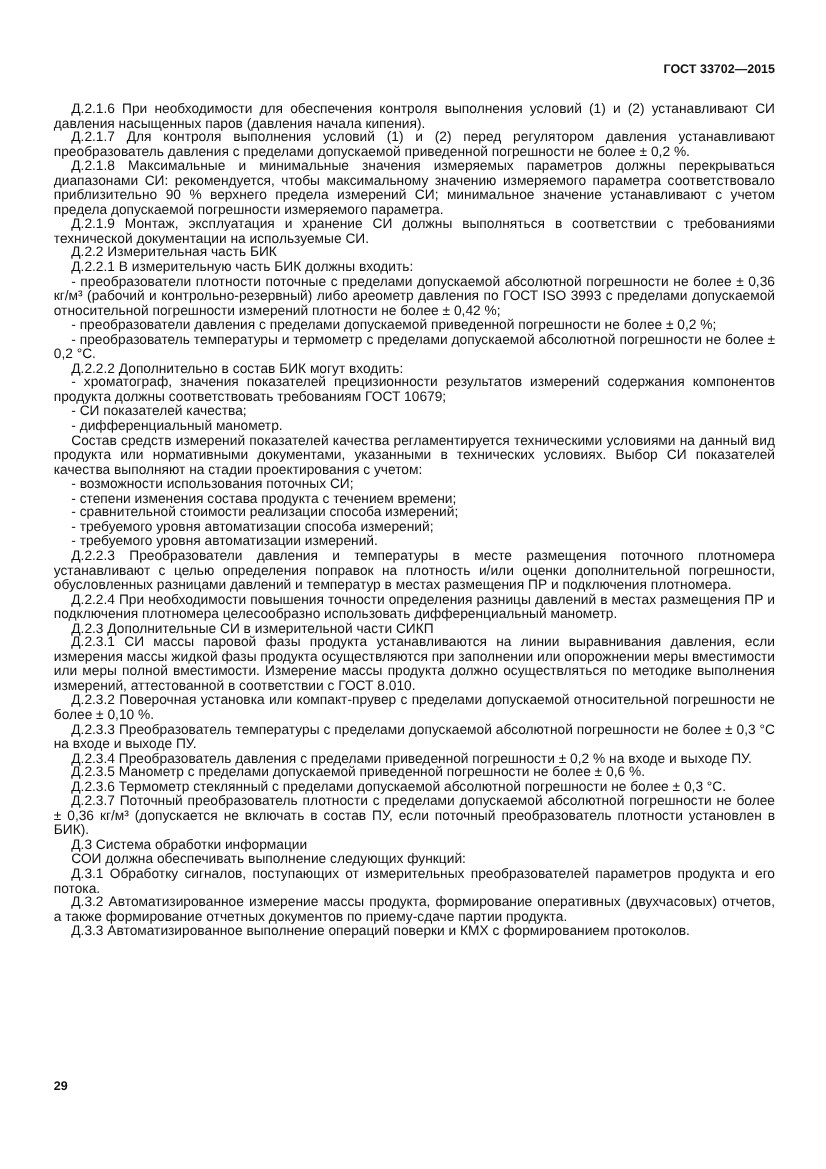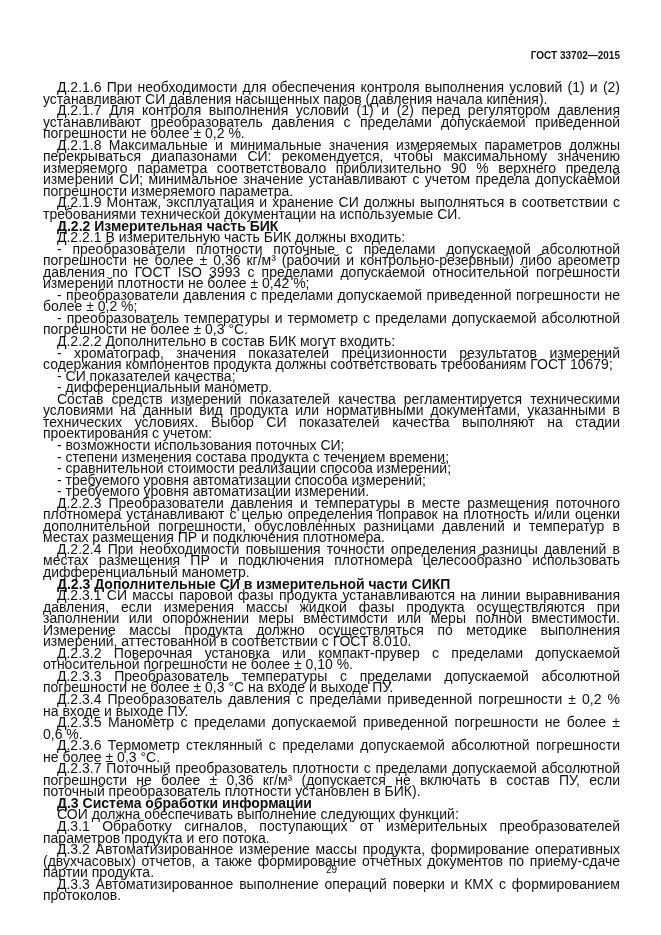--- a/index.html
+++ b/index.html
@@ -24,57 +24,58 @@
     text-align: right;
     font-size: 10px;
     font-weight: bold;
     color: #111111;
   }
   .doc-content {
     position: absolute;
     top: 82px;
     left: 43px;
     right: 41px;
-    font-size: 14px;
+    font-size: 11px;
     line-height: 11.55px;
     text-align: justify;
   }
   .doc-content p.para {
     margin: 0;
     text-indent: 14px;
   }
   .doc-content p.para.bold {
-    font-weight: bold;
+    font-weight: normal;
   }
   .doc-footer {
     position: absolute;
     top: 864px;
     left: 43px;
     right: 41px;
-    text-align: center;
+    text-align: left;
     font-size: 10px;
     color: #111111;
+    font-weight: bold;
   }
 </style>
 </head>
 <body>
 
 <div class="page">
   <div class="doc-header">ГОСТ 33702—2015</div>
 
   <div class="doc-content">
       <p class="para">Д.2.1.6 При необходимости для обеспечения контроля выполнения условий (1) и (2) устанавливают СИ давления насыщенных паров (давления начала кипения).</p>
       <p class="para">Д.2.1.7 Для контроля выполнения условий (1) и (2) перед регулятором давления устанавливают преобразователь давления с пределами допускаемой приведенной погрешности не более ± 0,2 %.</p>
       <p class="para">Д.2.1.8 Максимальные и минимальные значения измеряемых параметров должны перекрываться диапазонами СИ: рекомендуется, чтобы максимальному значению измеряемого параметра соответствовало приблизительно 90 % верхнего предела измерений СИ; минимальное значение устанавливают с учетом предела допускаемой погрешности измеряемого параметра.</p>
       <p class="para">Д.2.1.9 Монтаж, эксплуатация и хранение СИ должны выполняться в соответствии с требованиями технической документации на используемые СИ.</p>
       <p class="para bold">Д.2.2 Измерительная часть БИК</p>
       <p class="para">Д.2.2.1 В измерительную часть БИК должны входить:</p>
       <p class="para">- преобразователи плотности поточные с пределами допускаемой абсолютной погрешности не более ± 0,36 кг/м³ (рабочий и контрольно-резервный) либо ареометр давления по ГОСТ ISO 3993 с пределами допускаемой относительной погрешности измерений плотности не более ± 0,42 %;</p>
       <p class="para">- преобразователи давления с пределами допускаемой приведенной погрешности не более ± 0,2 %;</p>
-      <p class="para">- преобразователь температуры и термометр с пределами допускаемой абсолютной погрешности не более ± 0,3 °С.</p>
+      <p class="para">- преобразователь температуры и термометр с пределами допускаемой абсолютной погрешности не более ± 0,2 °С.</p>
       <p class="para">Д.2.2.2 Дополнительно в состав БИК могут входить:</p>
       <p class="para">- хроматограф, значения показателей прецизионности результатов измерений содержания компонентов продукта должны соответствовать требованиям ГОСТ 10679;</p>
       <p class="para">- СИ показателей качества;</p>
       <p class="para">- дифференциальный манометр.</p>
       <p class="para">Состав средств измерений показателей качества регламентируется техническими условиями на данный вид продукта или нормативными документами, указанными в технических условиях. Выбор СИ показателей качества выполняют на стадии проектирования с учетом:</p>
       <p class="para">- возможности использования поточных СИ;</p>
       <p class="para">- степени изменения состава продукта с течением времени;</p>
       <p class="para">- сравнительной стоимости реализации способа измерений;</p>
       <p class="para">- требуемого уровня автоматизации способа измерений;</p>
       <p class="para">- требуемого уровня автоматизации измерений.</p>

